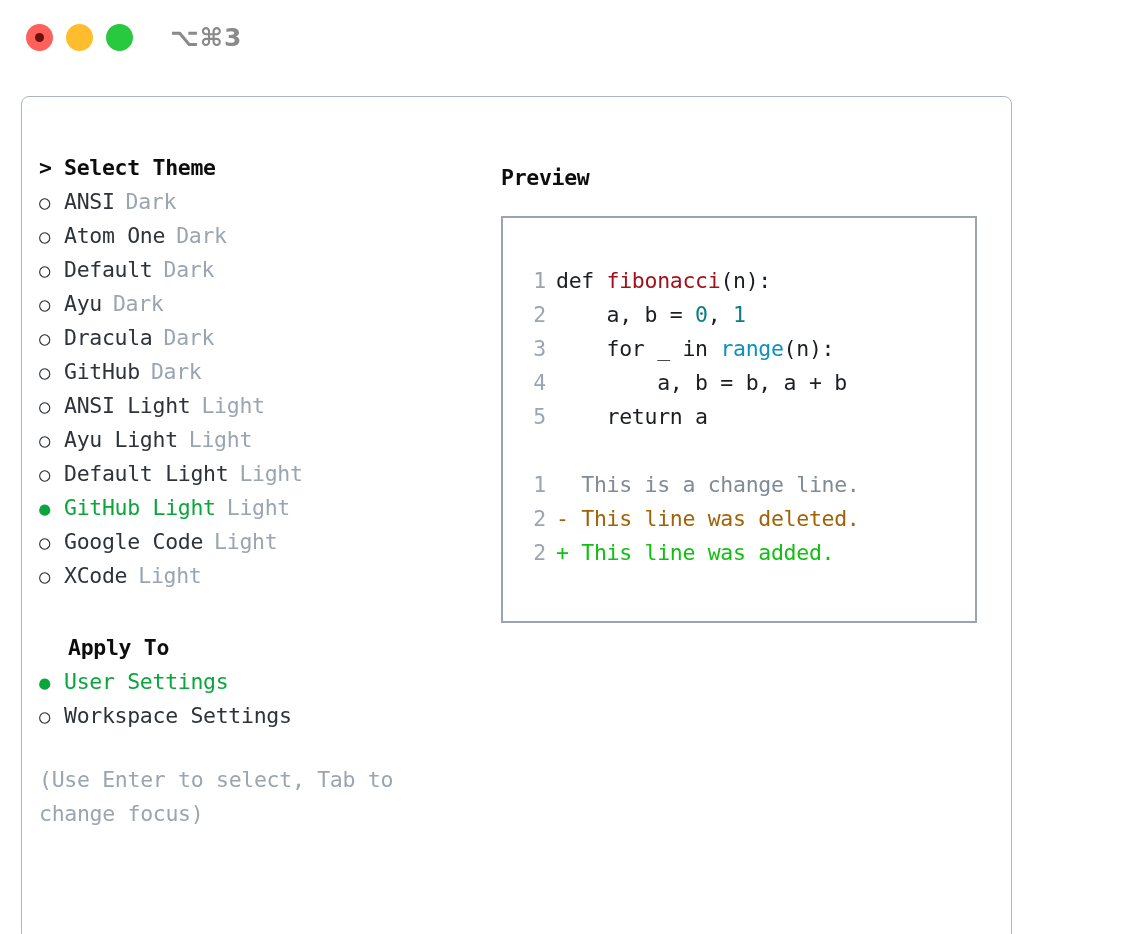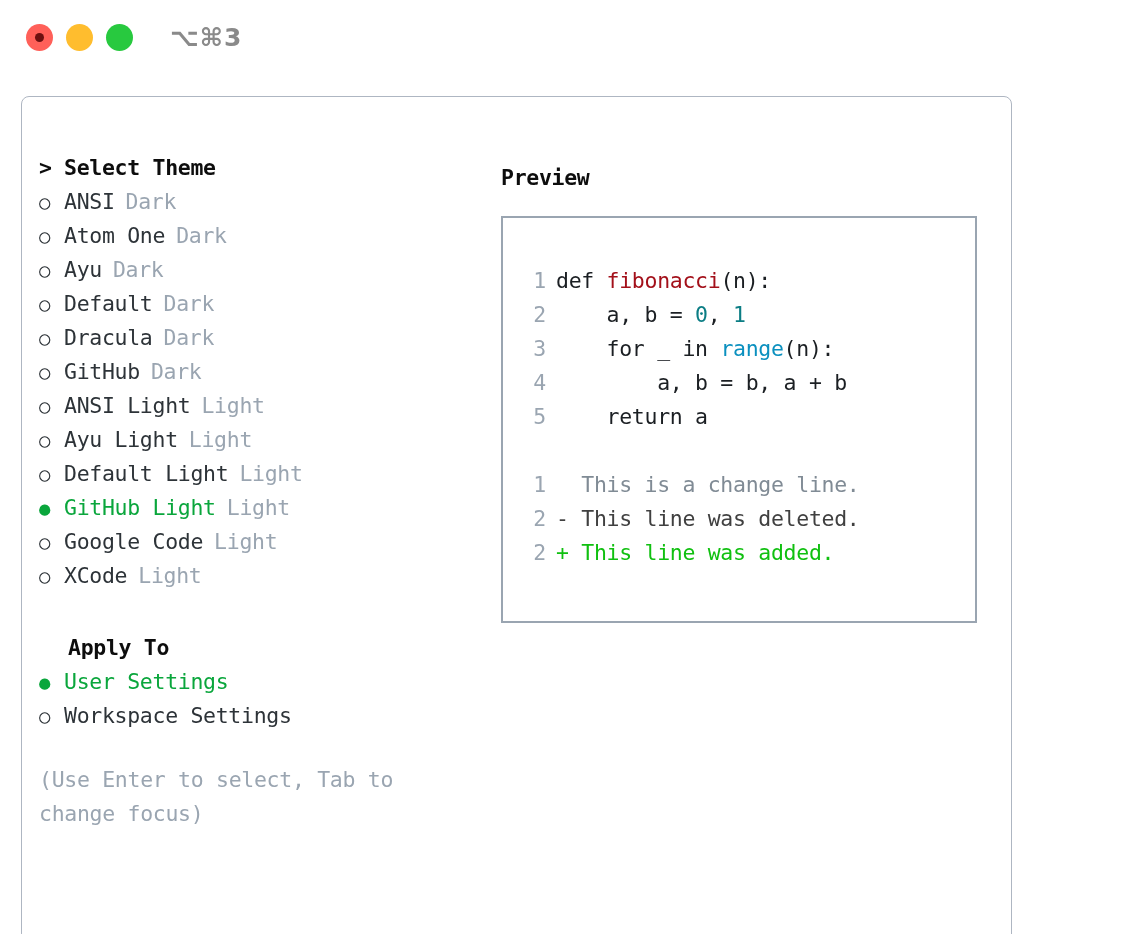--- a/index.html
+++ b/index.html
@@ -174,21 +174,21 @@
     width: 24px;
     text-align: right;
     color: #9aa5b1;
     margin-right: 10px;
   }
   .tok-plain { color: #1b1f23; }
   .tok-fn    { color: #a3101a; }
   .tok-num   { color: #0b7d84; }
   .tok-kw    { color: #0b90bf; margin-top: 28px; }
   .tok-ctx   { color: #808b95; }
-  .tok-del   { color: #404040; text-align: center; }
+  .tok-del   { color: #a16207; text-align: center; }
   .tok-add   { color: #10c010; }
   .gap-line  { height: 34px; }
 </style>
 </head>
 <body>
 
 <div class="window">
 
   <div class="titlebar">
     <div class="traffic">
@@ -203,22 +203,22 @@
 
     <div class="left-col">
 
       <div class="section-head">
         <span class="caret">&gt;</span><span>Select Theme</span>
       </div>
 
       <div id="theme-list">
           <div class="opt-row"><span class="bullet">○</span><span class="opt-label">ANSI</span><span class="opt-tag">Dark</span></div>
           <div class="opt-row"><span class="bullet">○</span><span class="opt-label">Atom One</span><span class="opt-tag">Dark</span></div>
+          <div class="opt-row"><span class="bullet">○</span><span class="opt-label">Default</span><span class="opt-tag">Dark</span></div>
           <div class="opt-row"><span class="bullet">○</span><span class="opt-label">Ayu</span><span class="opt-tag">Dark</span></div>
-          <div class="opt-row"><span class="bullet">○</span><span class="opt-label">Default</span><span class="opt-tag">Dark</span></div>
           <div class="opt-row"><span class="bullet">○</span><span class="opt-label">Dracula</span><span class="opt-tag">Dark</span></div>
           <div class="opt-row"><span class="bullet">○</span><span class="opt-label">GitHub</span><span class="opt-tag">Dark</span></div>
           <div class="opt-row"><span class="bullet">○</span><span class="opt-label">ANSI Light</span><span class="opt-tag">Light</span></div>
           <div class="opt-row"><span class="bullet">○</span><span class="opt-label">Ayu Light</span><span class="opt-tag">Light</span></div>
           <div class="opt-row"><span class="bullet">○</span><span class="opt-label">Default Light</span><span class="opt-tag">Light</span></div>
           <div class="opt-row selected"><span class="bullet">●</span><span class="opt-label">GitHub Light</span><span class="opt-tag">Light</span></div>
           <div class="opt-row"><span class="bullet">○</span><span class="opt-label">Google Code</span><span class="opt-tag">Light</span></div>
           <div class="opt-row"><span class="bullet">○</span><span class="opt-label">XCode</span><span class="opt-tag">Light</span></div>
         </div>
 

